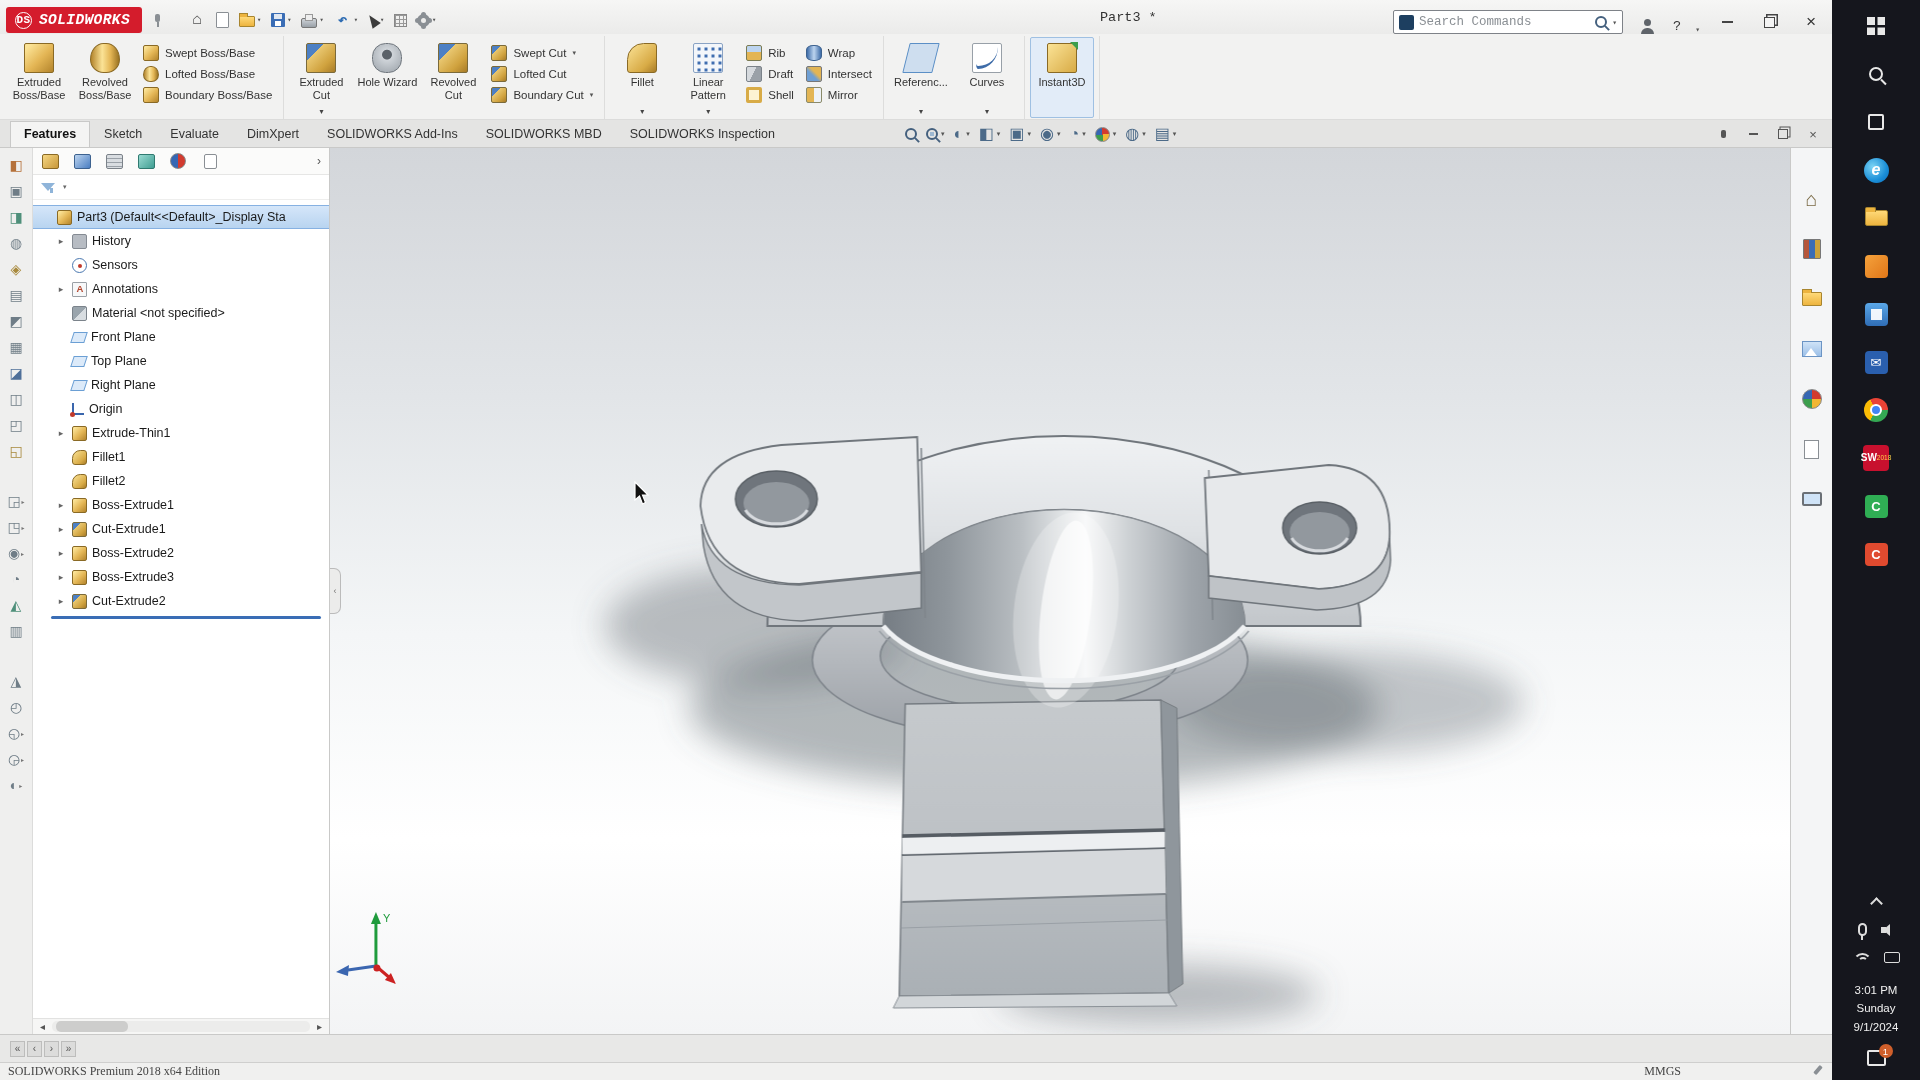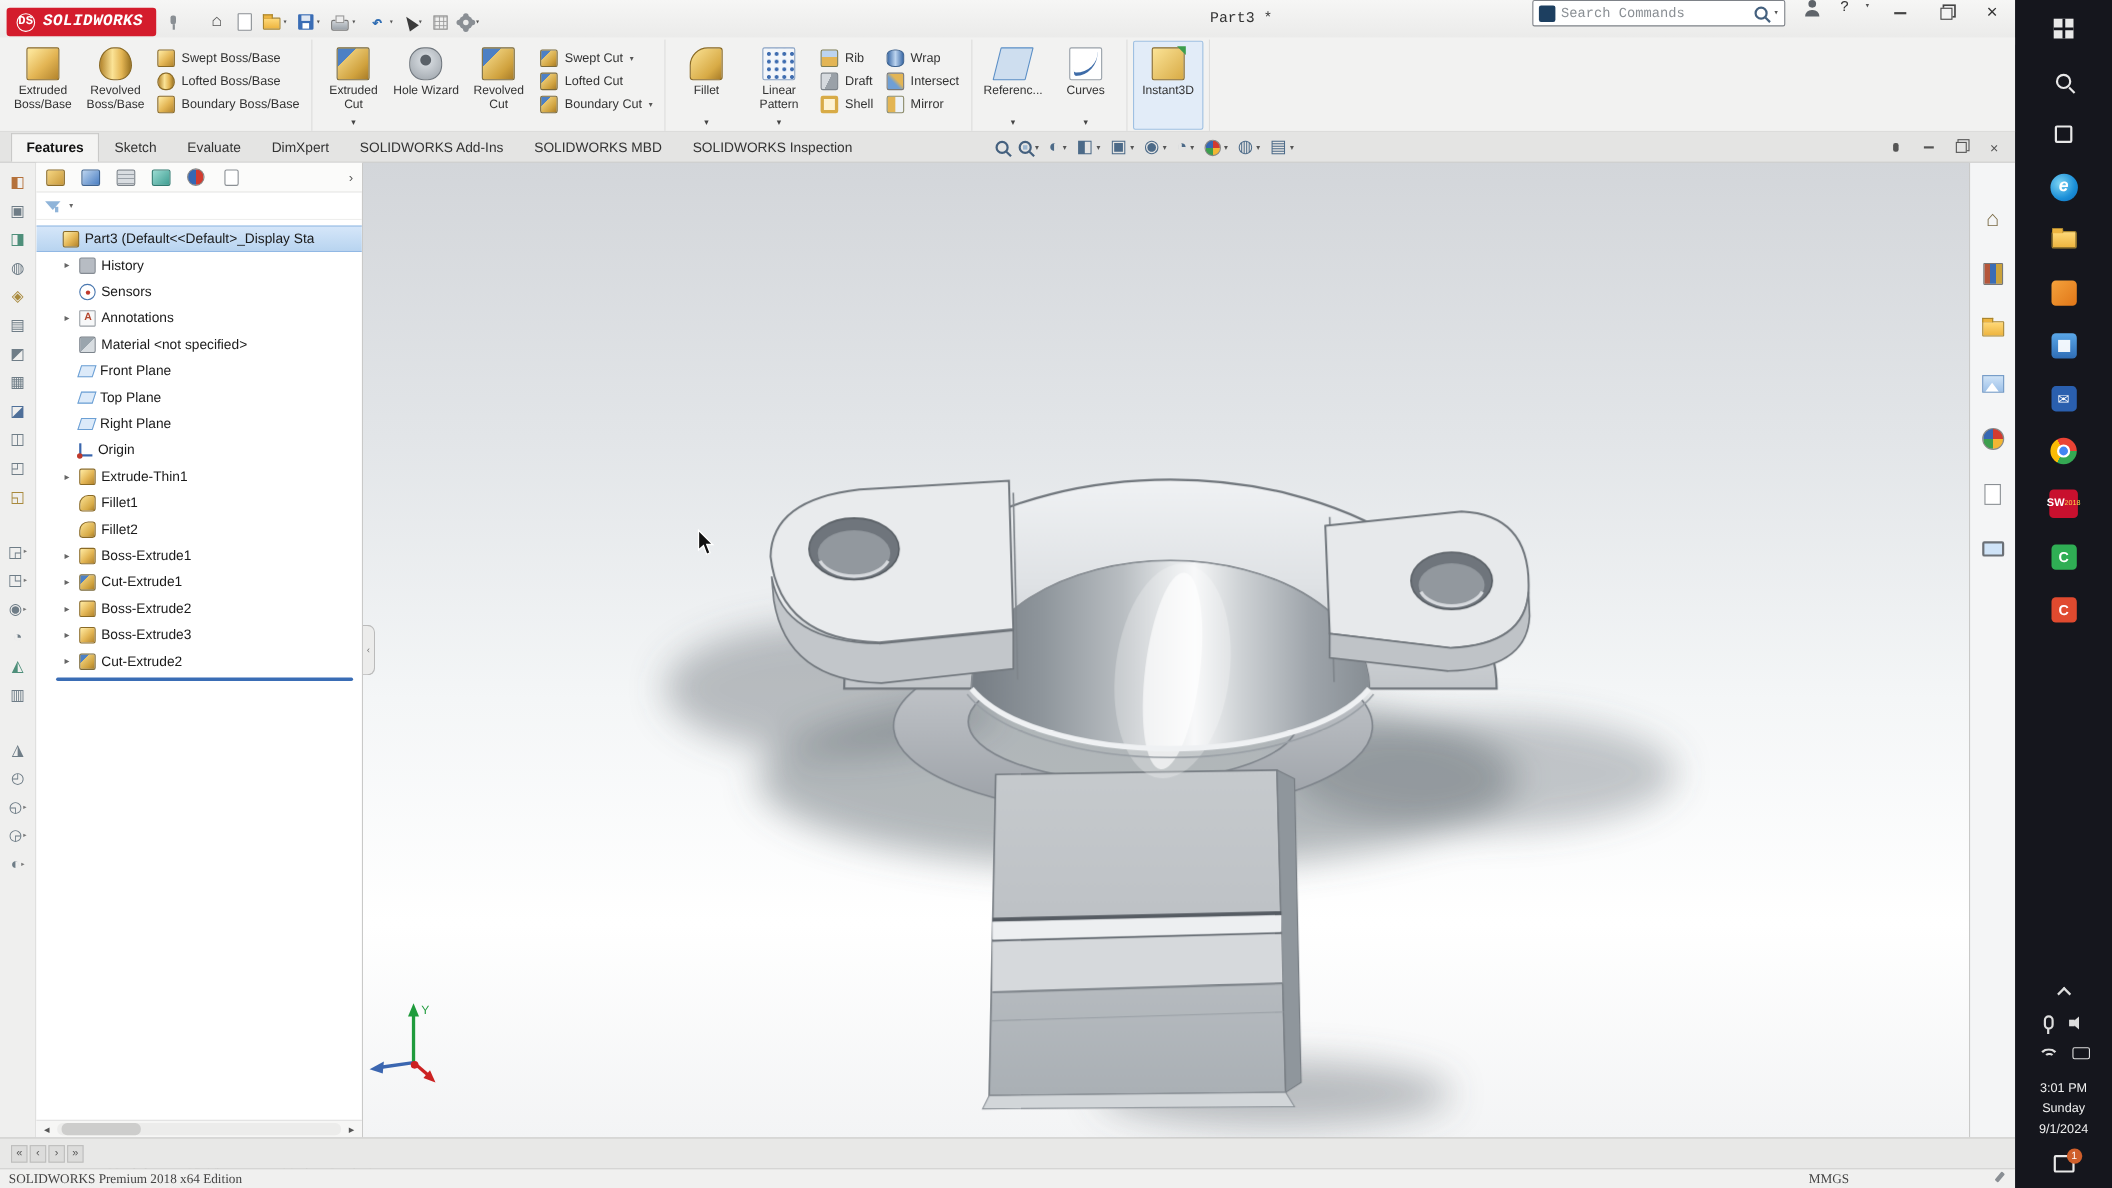--- a/index.html
+++ b/index.html
@@ -37,21 +37,21 @@
   .qk-undo { color:#2f6db3; font-size:16px; font-weight:bold; }
   .qk-select { width:0; height:0; border-left:5px solid transparent; border-right:5px solid transparent; border-bottom:13px solid #3b3b3b; transform:rotate(-35deg); }
   .qk-grid { width:13px; height:13px; border:1px solid #888;
     background-image:linear-gradient(#999 1px,transparent 1px),linear-gradient(90deg,#999 1px,transparent 1px);
     background-size:4px 4px; }
   .qk-gear { width:13px; height:13px; border-radius:50%; background:#8a8f94; position:relative;
     box-shadow:0 -6px 0 -4px #8a8f94,0 6px 0 -4px #8a8f94,-6px 0 0 -4px #8a8f94,6px 0 0 -4px #8a8f94; }
   .qk-gear::after { content:""; position:absolute; inset:4px; border-radius:50%; background:#ececeb; }
   #doc-title { position:absolute; left:1100px; top:0; height:34px; display:flex; align-items:center;
     font-size:13.5px; color:#333; }
-  #tb-right { position:absolute; right:6px; top:0; height:34px; display:flex; align-items:flex-start; gap:12px; }
+  #tb-right { position:absolute; right:6px; top:0; height:34px; display:flex; align-items:flex-end; gap:12px; }
   #search-box { width:230px; height:24px; background:#fff; border:1px solid #7e8288; border-radius:2px;
     display:flex; align-items:center; padding:0 5px; gap:5px; }
   .search-scope { width:15px; height:15px; background:#1d3f60; border-radius:2px; flex:none; }
   #search-input { border:none; outline:none; flex:1; font-size:12.5px; color:#333; min-width:0; font-family:inherit; }
   #search-input::placeholder { color:#8a8f94; }
   .mag { width:12px; height:12px; border:2px solid #44607e; border-radius:50%; position:relative; flex:none; }
   .mag::after { content:""; position:absolute; width:6px; height:2px; background:#44607e; transform:rotate(45deg); right:-5px; bottom:-3px; }
   .mag2::before { content:""; position:absolute; inset:2px; background:#9db8d2; }
   .sm-dd { font-size:8px; color:#555; }
   .person { width:16px; height:15px; position:relative; margin:0 4px; }

